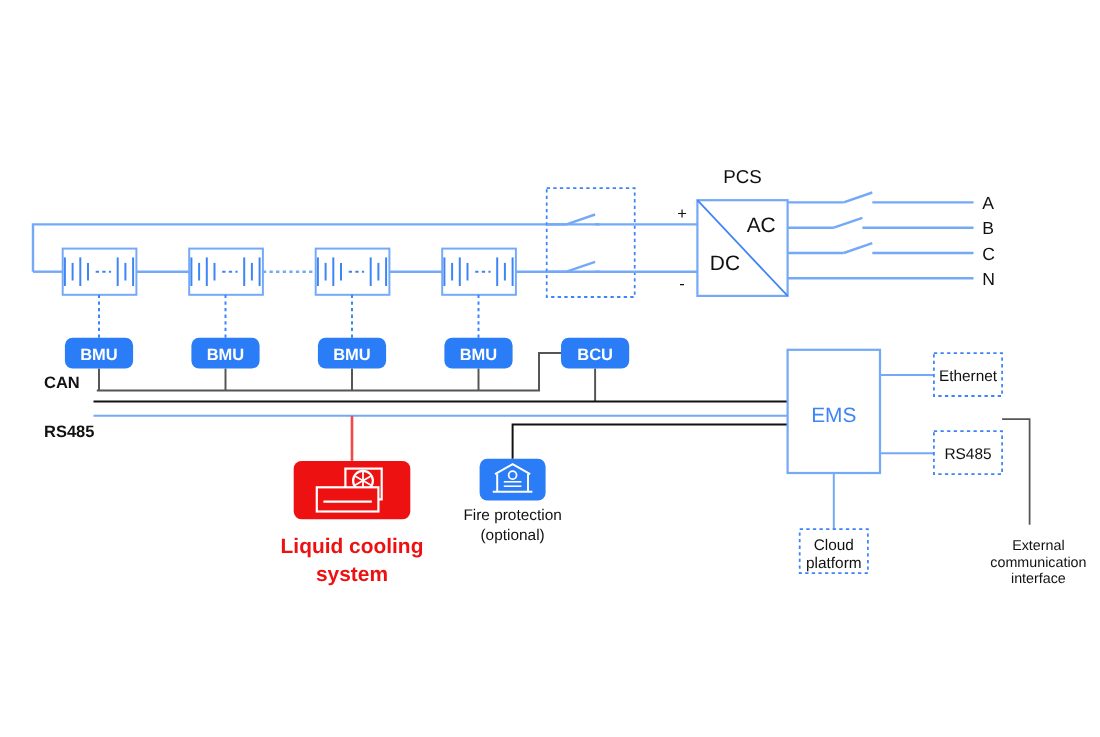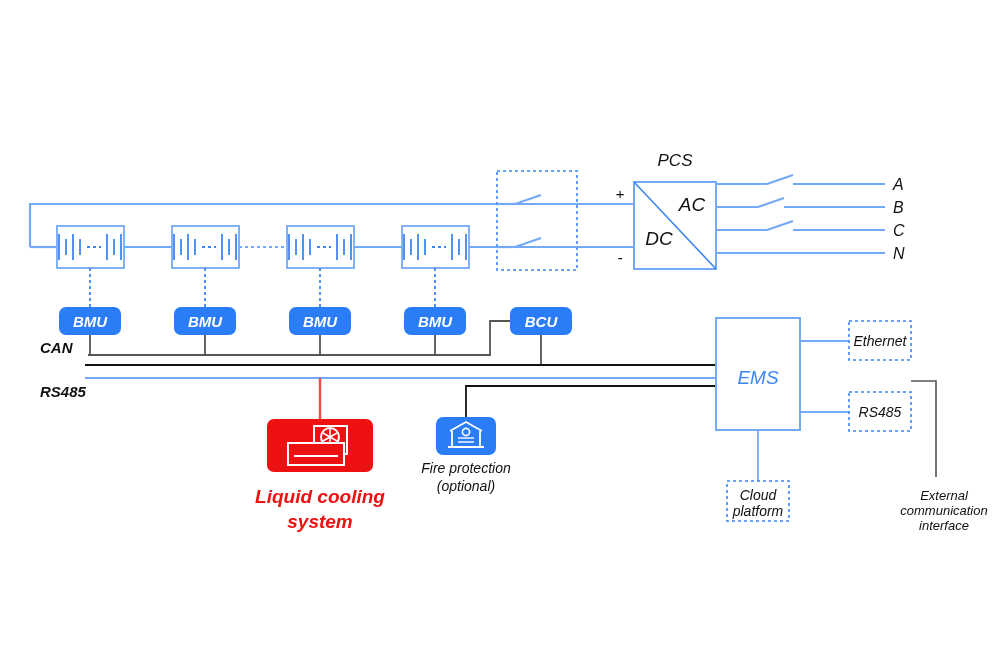--- a/index.html
+++ b/index.html
@@ -10,21 +10,20 @@
   }
   body {
     font-family: "Liberation Sans", sans-serif;
   }
   #canvas {
     position: relative;
     width: 1000px;
     height: 670px;
     background: #ffffff;
     overflow: hidden;
-    font-style: italic;
   }
   #diagram-svg {
     position: absolute;
     left: 0;
     top: 0;
     width: 1000px;
     height: 670px;
   }
   .svg-text {
     font-family: "Liberation Sans", sans-serif;

